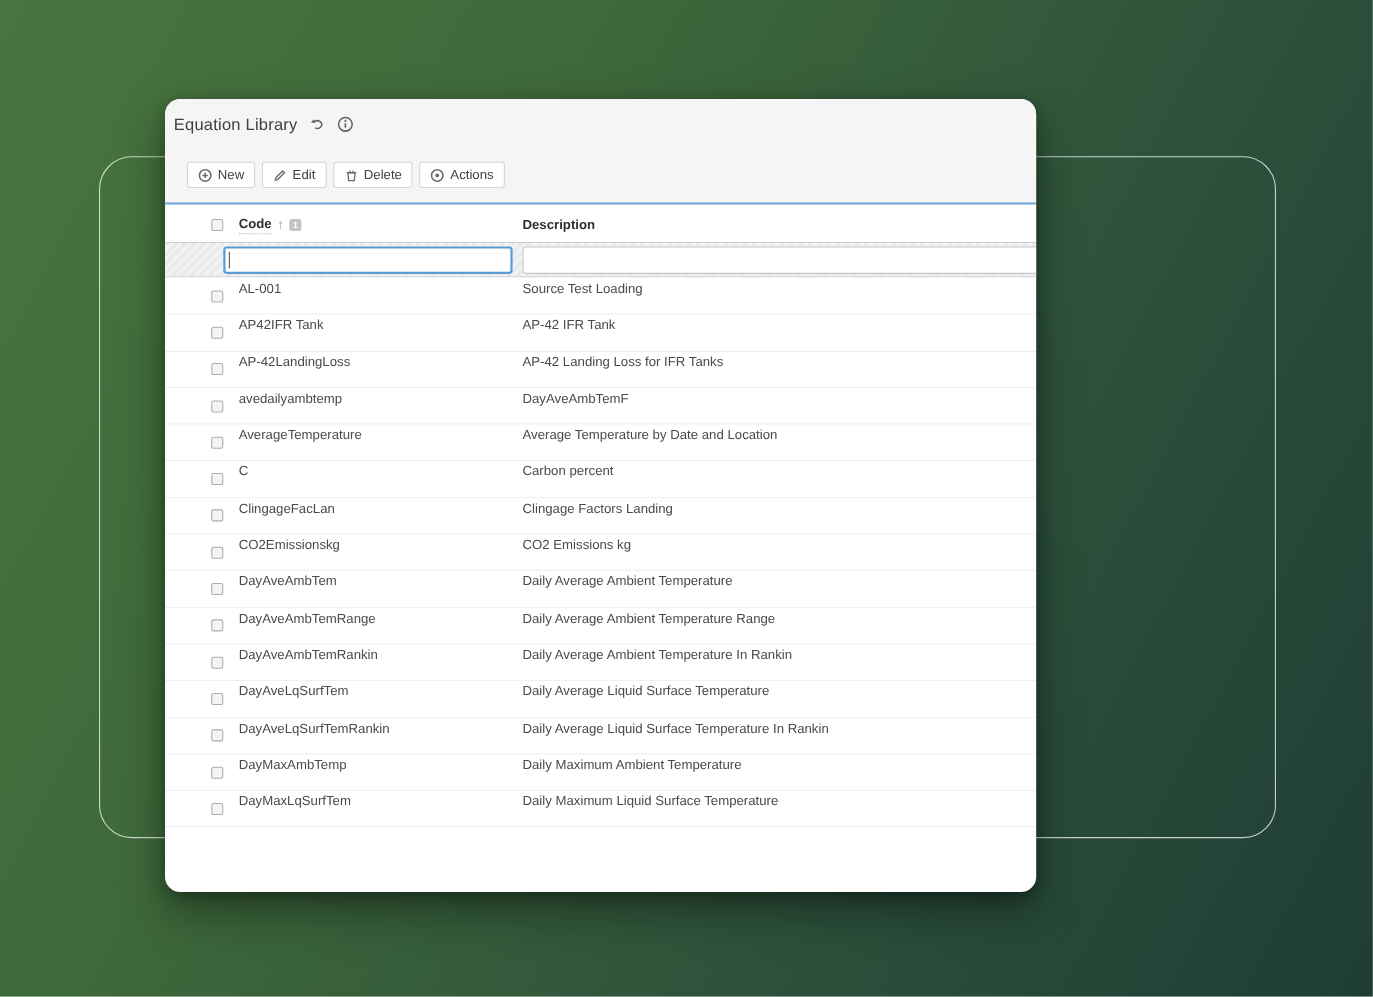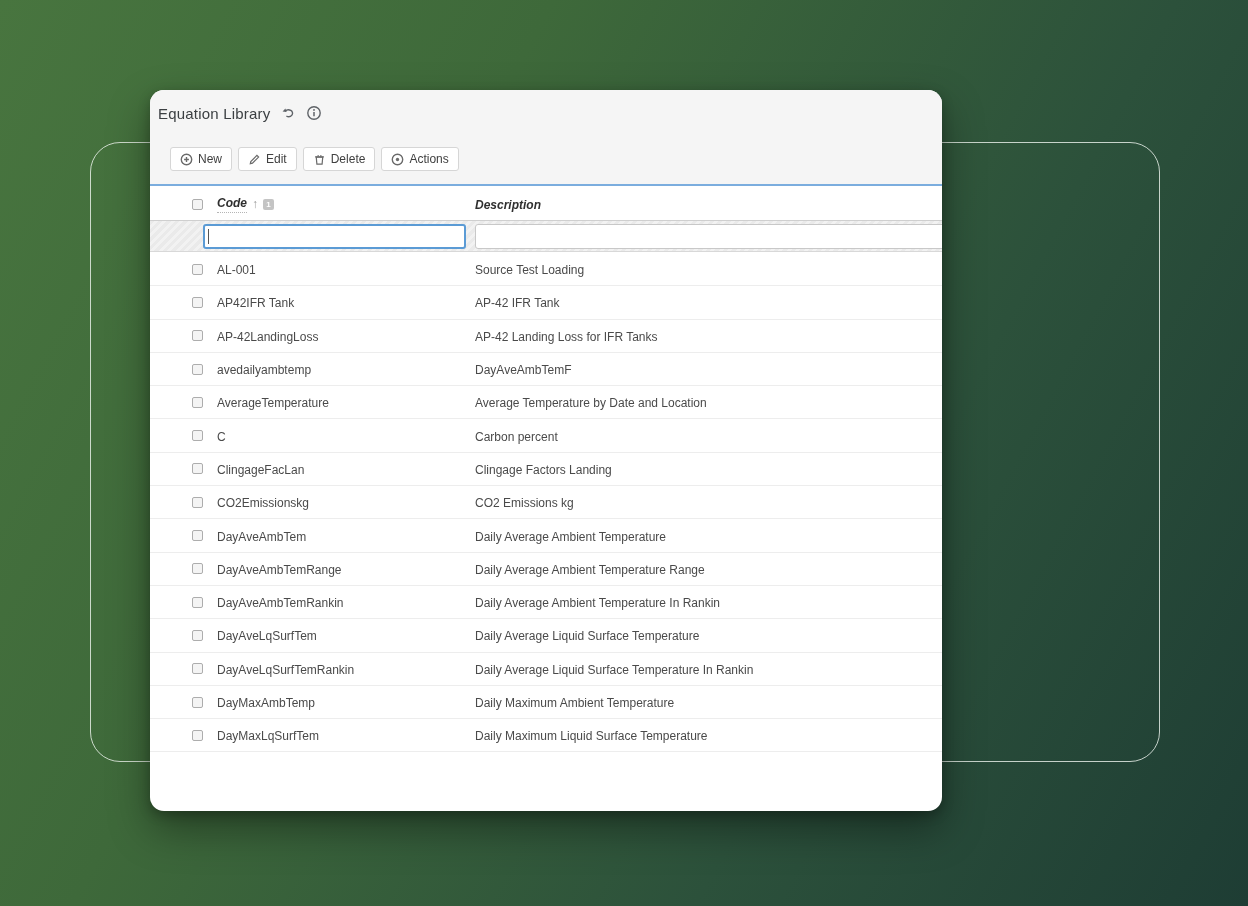--- a/index.html
+++ b/index.html
@@ -39,21 +39,21 @@
     background:#fff; border-bottom:1px solid #cfcfcf;
     display:flex; align-items:center;
   }
   .col-check{ width:67px; flex:0 0 67px; display:flex; align-items:center; }
   .checkbox{
     width:11px; height:11px; margin-left:42px; border:1px solid #adadad;
     border-radius:2px; background:#f4f4f4; cursor:pointer;
   }
   .col-code{ width:258px; flex:0 0 258px; }
   .col-desc{ flex:1 1 auto; }
-  .head-label{ font-size:12px; font-weight:bold; color:#2f2f2f;font-style:italic; }
+  .head-label{ font-size:12px; font-weight:bold; color:#2f2f2f; }
   .code-head-wrap{ display:flex; align-items:center; gap:5px; cursor:pointer; }
   .code-head-wrap .head-label{ border-bottom:1px dotted #b5b5b5; padding-bottom:2px; }
   .sort-arrow{ color:#9a9a9a; font-size:12px; line-height:1; }
   .sort-badge{
     width:11px; height:11px; background:#c4c4c4; border-radius:2px;
     color:#fff; font-size:8px; font-weight:bold; display:flex; align-items:center; justify-content:center;
   }
 
   .filter-row{
     position:absolute; left:0; top:131px; right:0; height:31px;
@@ -71,21 +71,21 @@
   .filter-code{ left:53px; width:263px; border:2px solid #5b9bd5; }
   .filter-desc{ left:325px; width:700px; border:1px solid #c8c8c8; }
   .caret{
     position:absolute; left:58px; top:8px; width:1px; height:15px; background:#555;
     animation:blink 1.1s steps(1) infinite;
   }
   @keyframes blink{ 50%{opacity:0;} }
 
   .rows{ position:absolute; left:0; top:163px; right:0; bottom:0; overflow:hidden; }
   .data-row{
-    height:33.3px; display:flex; align-items:center;
+    height:33.3px; display:flex; 
     border-bottom:1px solid #ededed; background:#fff; cursor:pointer;
   }
   .cell-text{ font-size:12px; color:#4a4a4a; white-space:nowrap; overflow:hidden; }
 </style>
 </head>
 <body>
 
 <div class="outline-frame"></div>
 
 <div class="card">

